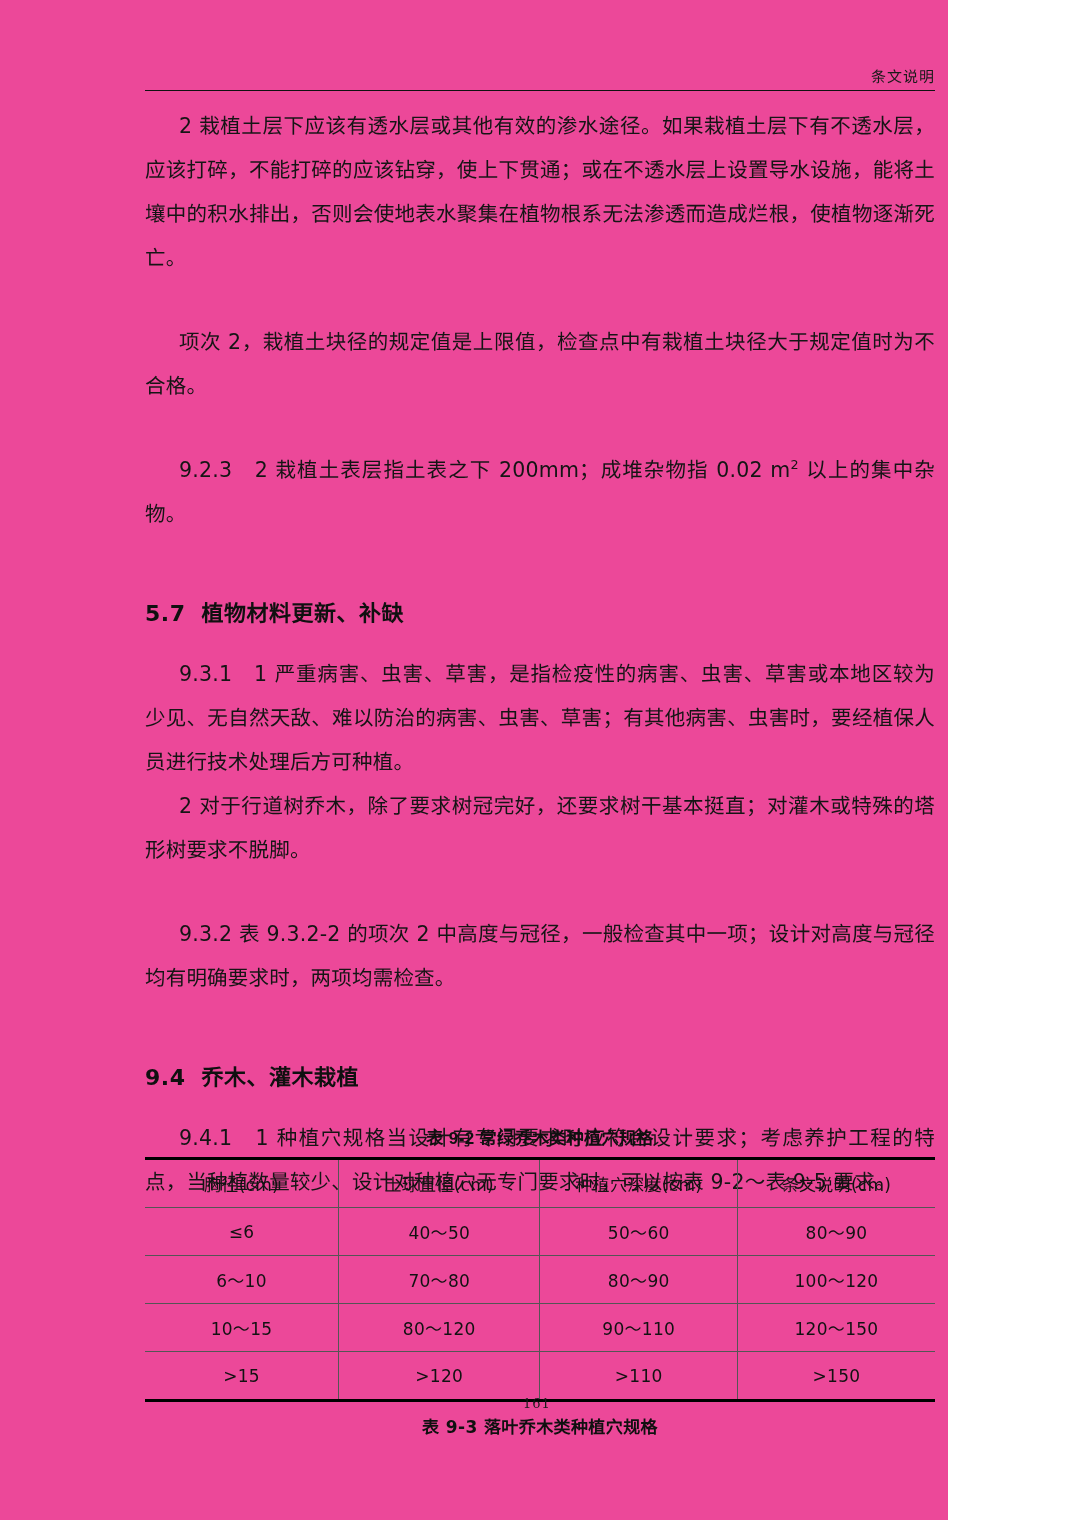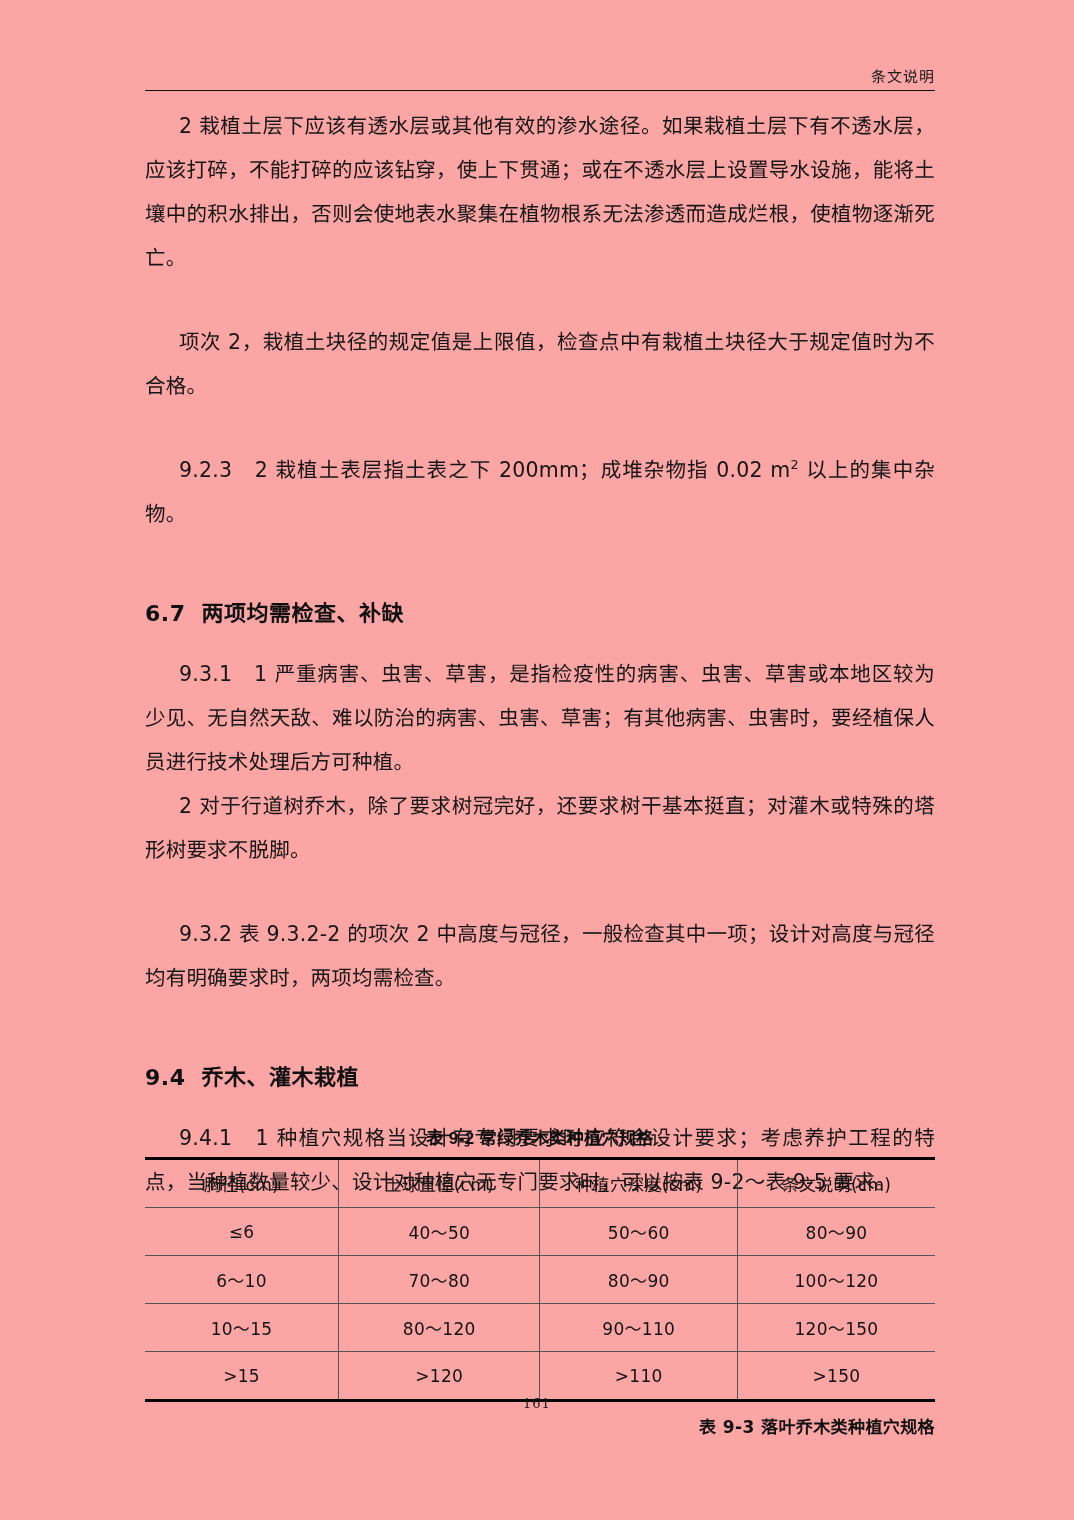--- a/index.html
+++ b/index.html
@@ -14,23 +14,23 @@
     position: relative;
     font-family: "DejaVu Serif", "Liberation Serif", serif;
     color: #111111;
     overflow: hidden;
   }
 
   .page {
     position: absolute;
     left: 0;
     top: 0;
-    width: 1074px;
+    width: 948px;
     height: 1520px;
-    background: #fca5a5;
+    background: #ec4899;
   }
 
   
   .header-area {
     position: absolute;
     left: 145px;
     top: 68px;
     width: 790px;
   }
   .header-title {
@@ -139,21 +139,21 @@
     border-right: none;
   }
   table.spec tbody tr:last-child td {
     border-bottom: none;
   }
 
   .caption-below {
     font-family: "DejaVu Sans", "Liberation Sans", sans-serif;
     font-size: 17px;
     font-weight: bold;
-    text-align: right;
+    text-align: center;
     color: #101010;
     letter-spacing: 0.4px;
     line-height: 26px;
     padding-top: 12px;
   }
 
   
   .folio {
     position: absolute;
     left: 0;
@@ -187,21 +187,21 @@
 
     <div class="gap-md"></div>
 
     <p class="para indent">
       <span>9.2.3　2 栽植土表层指土表之下 200mm；成堆杂物指 0.02 m</span><sup class="sq">2</sup><span> 以上的集中杂物。</span>
     </p>
 
     <div class="gap-lg"></div>
 
     <p class="heading">
-      <span class="h-num">6.7</span><span>两项均需检查、补缺</span>
+      <span class="h-num">5.7</span><span>植物材料更新、补缺</span>
     </p>
 
     <div class="gap-sm"></div>
 
     <p class="para indent">9.3.1　1 严重病害、虫害、草害，是指检疫性的病害、虫害、草害或本地区较为少见、无自然天敌、难以防治的病害、虫害、草害；有其他病害、虫害时，要经植保人员进行技术处理后方可种植。</p>
 
     <p class="para indent">2 对于行道树乔木，除了要求树冠完好，还要求树干基本挺直；对灌木或特殊的塔形树要求不脱脚。</p>
 
     <div class="gap-md"></div>
 

